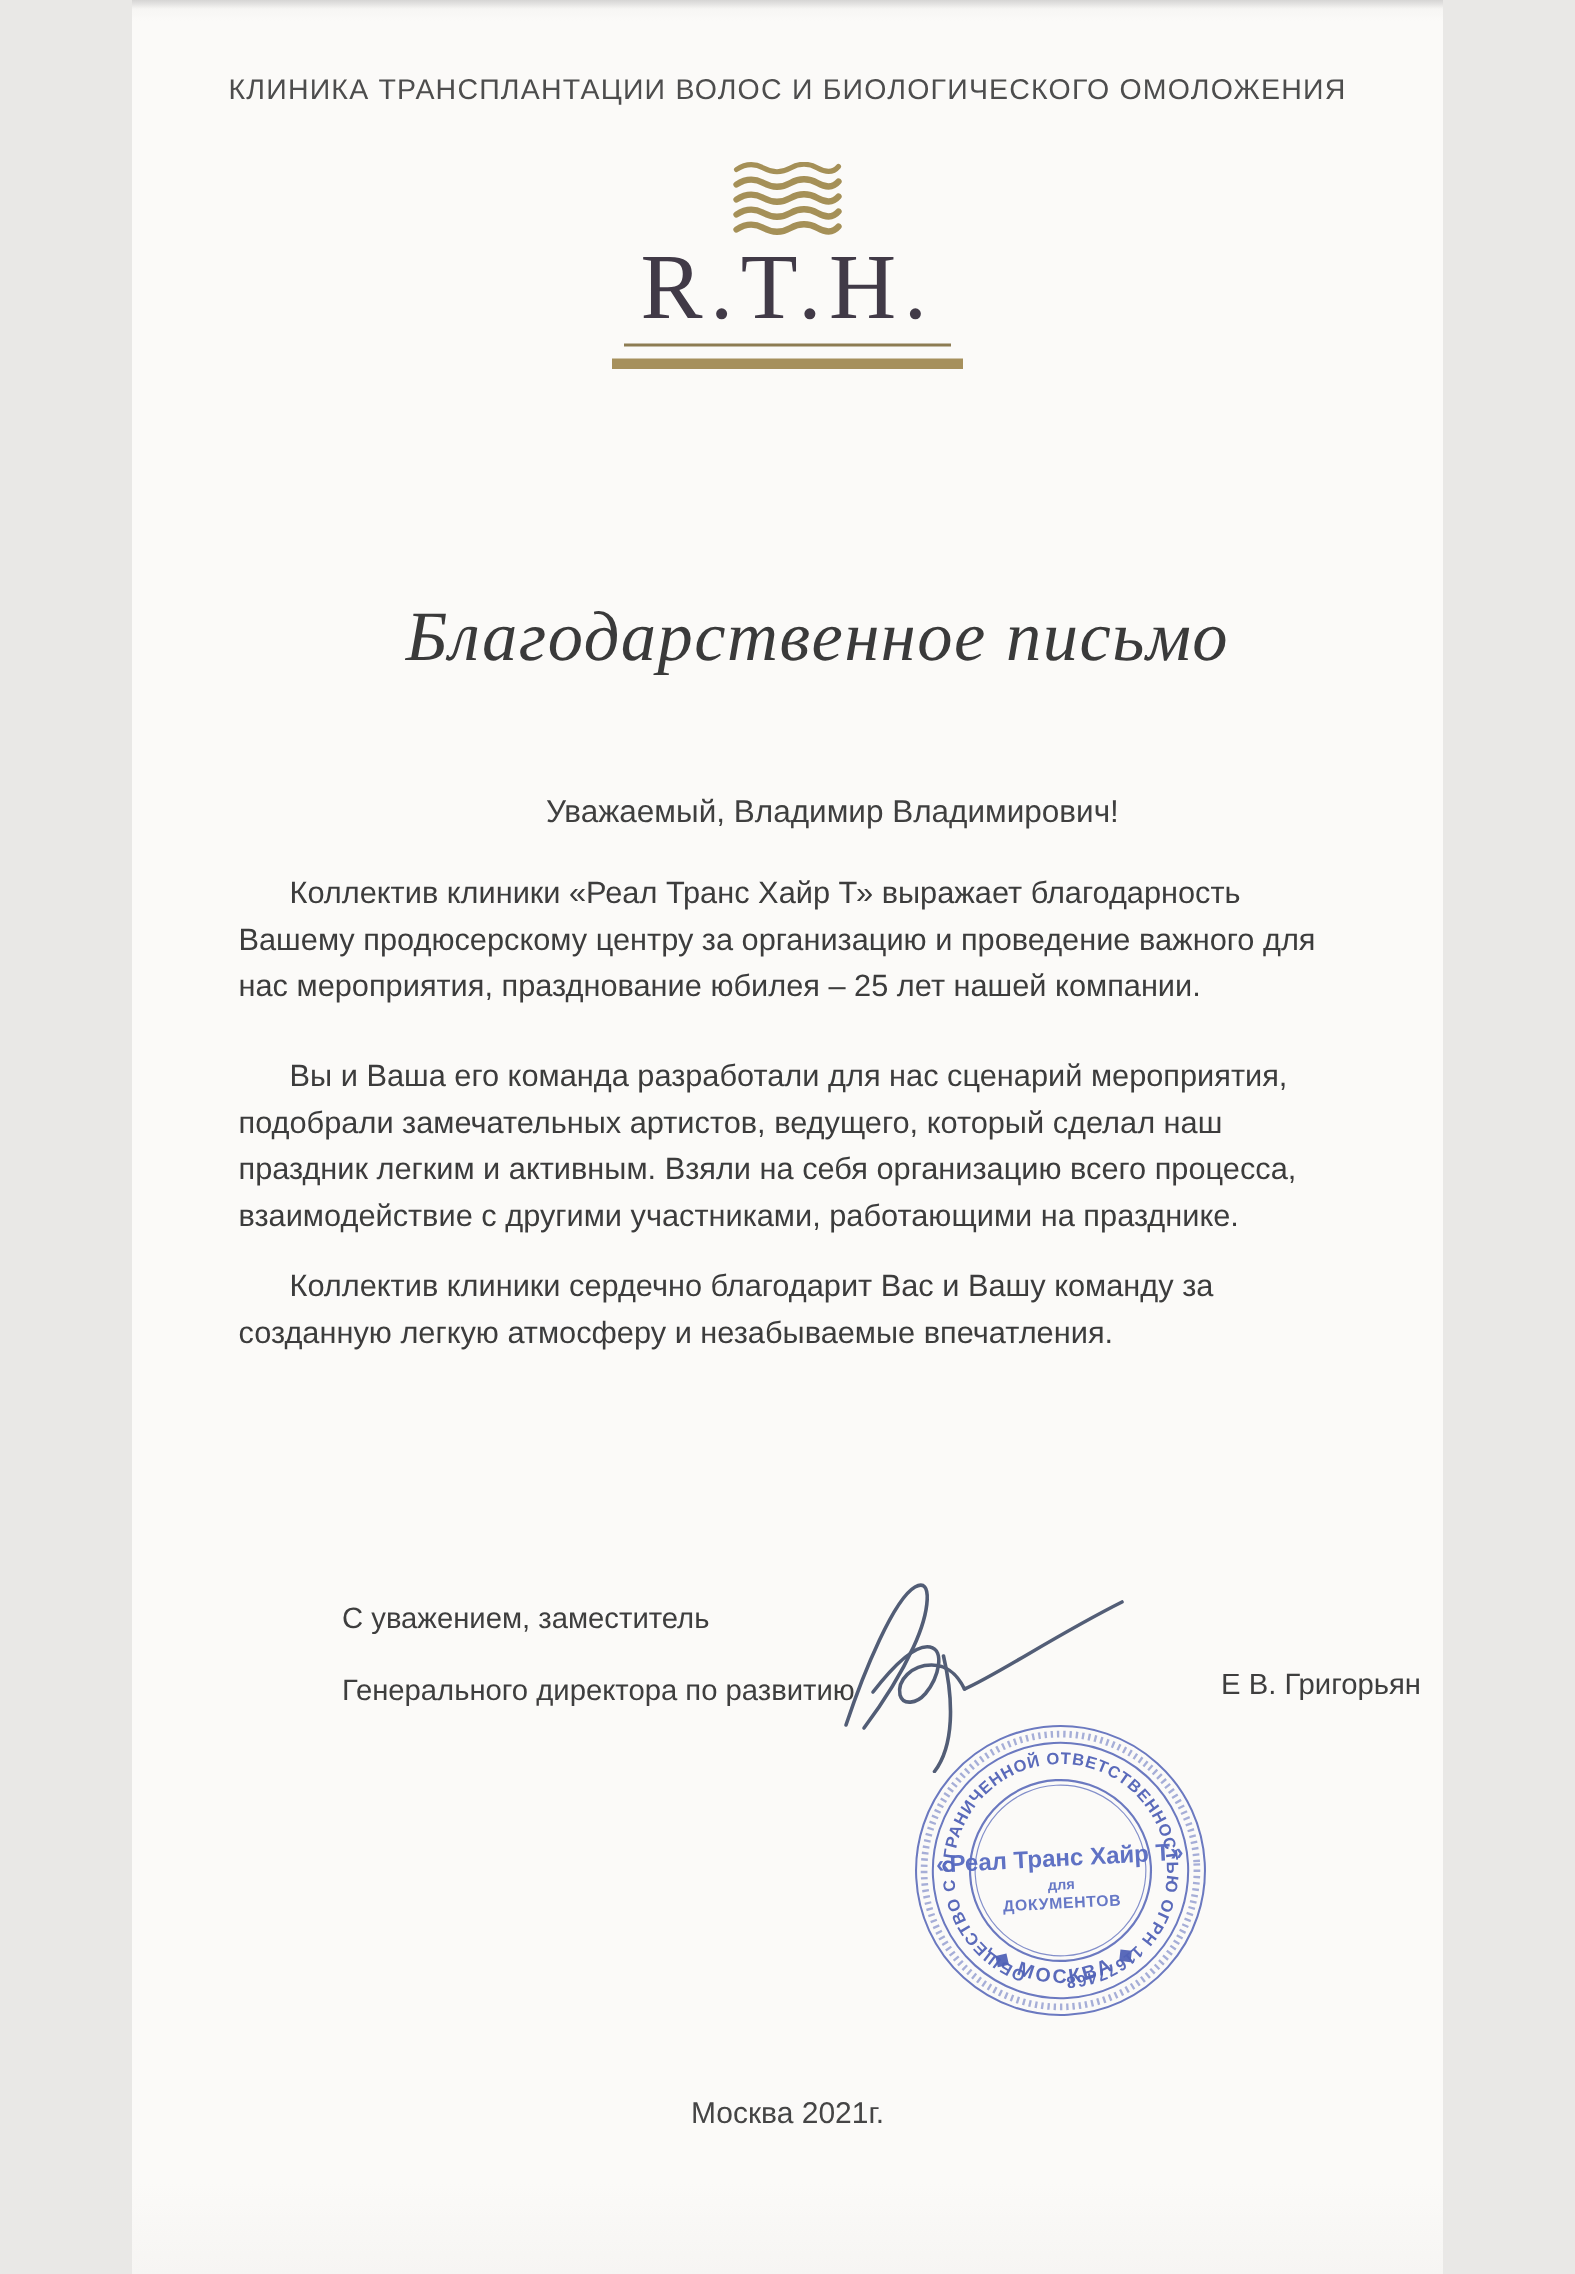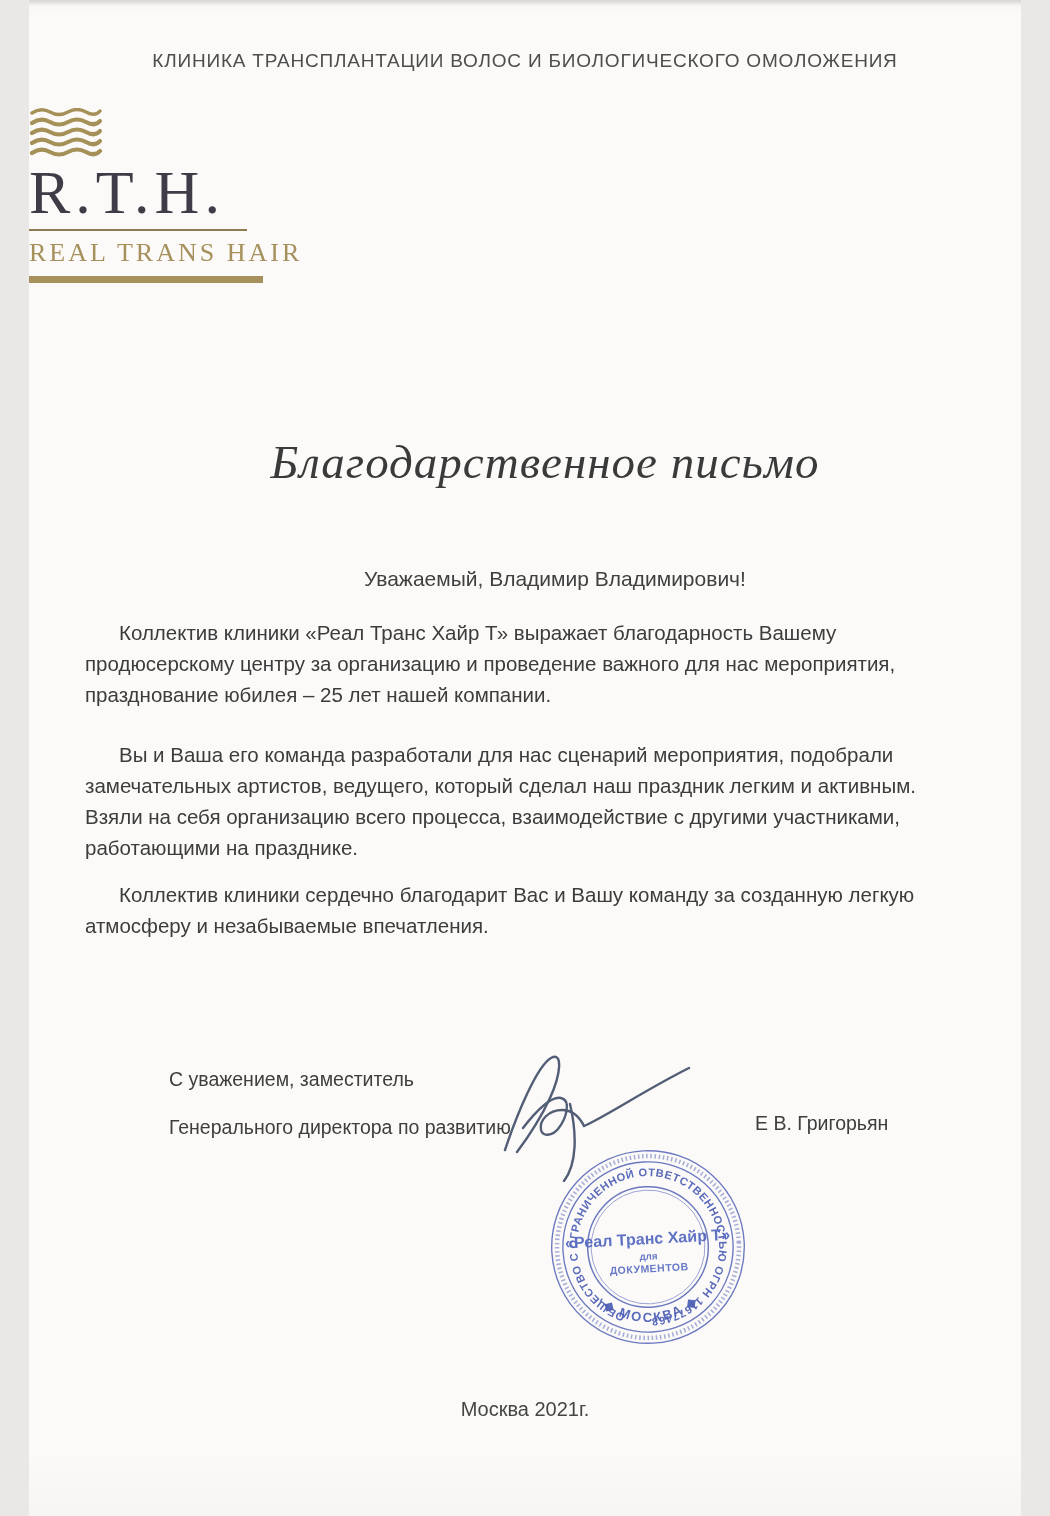--- a/index.html
+++ b/index.html
@@ -1,19 +1,19 @@
 <!DOCTYPE html>
 <html><head>
 <meta charset="utf-8">
 <style>
   * { margin: 0; padding: 0; box-sizing: border-box; }
   html, body { background: #e9e8e6; }
   .page {
     position: relative;
-    width: 992px;
+    width: 874px;
     height: 1516px;
     margin: 0 auto;
     background: linear-gradient(180deg, #f4f3f1 0px, #fbfaf8 14px, #fbfaf8 96%, #f6f5f3 100%);
     font-family: "Liberation Sans", sans-serif;
     color: #3d3d3d;
     overflow: hidden;
   }
   .page::before {
     content: "";
     position: absolute; top: 0; left: 0; right: 0; height: 6px;
@@ -26,20 +26,21 @@
     text-align: center;
     font-size: 19px;
     letter-spacing: 0.8px;
     color: #4d4d4d;
   }
 
   .logo {
     margin-top: 36px;
     display: flex;
     flex-direction: column;
+    align-items: center;
   }
   .logo-waves { display: block; }
   .logo-abbr {
     font-family: "Liberation Serif", serif;
     font-size: 62px;
     letter-spacing: 5px;
     color: #413a47;
     line-height: 1.05;
     margin-top: 2px;
   }
@@ -73,21 +74,21 @@
   }
 
   .salutation {
     margin-top: 78px;
     text-align: center;
     padding-left: 60px;
     font-size: 21px;
     color: #3f3f3f;
   }
 
-  .body-text { padding: 0 85px 0 56px; }
+  .body-text { padding: 0 85px 0 71px; }
   .body-text p {
     font-size: 20.5px;
     line-height: 31px;
     color: #3c3c3c;
     text-indent: 34px;
   }
   .para-1 { margin-top: 26px; }
   .para-2 { margin-top: 29px; }
   .para-3 { margin-top: 16px; }
 
@@ -140,21 +141,20 @@
       <g fill="none" stroke="#a59057" stroke-linecap="round">
         <path stroke-width="3.4" d="M3,5  q9,-6 18,-1 t18,0 t18,0 t14,-1"></path>
         <path stroke-width="4.2" d="M3,15 q9,-6 18,-1 t18,0 t18,0 t14,-1"></path>
         <path stroke-width="4.2" d="M3,25 q9,-6 18,-1 t18,0 t18,0 t14,-1"></path>
         <path stroke-width="4.2" d="M3,35 q9,-6 18,-1 t18,0 t18,0 t14,-1"></path>
         <path stroke-width="4.2" d="M3,45 q9,-6 18,-1 t18,0 t18,0 t14,-1"></path>
       </g>
     </svg>
     <div class="logo-abbr">R.T.H.</div>
     <div class="logo-rule-thin"></div>
-    <div class="logo-name">REAL TRANS HAIR</div>
     <div class="logo-rule-thick"></div>
   </div>
 
   <div class="letter-title">Благодарственное письмо</div>
 
   <div class="salutation">Уважаемый, Владимир Владимирович!</div>
 
   <div class="body-text">
     <p class="para-1">Коллектив клиники «Реал Транс Хайр Т» выражает благодарность Вашему продюсерскому центру за организацию и проведение важного для нас мероприятия, празднование юбилея – 25 лет нашей компании.</p>
     <p class="para-2">Вы и Ваша его команда разработали для нас сценарий мероприятия, подобрали замечательных артистов, ведущего, который сделал наш праздник легким и активным. Взяли на себя организацию всего процесса, взаимодействие с другими участниками, работающими на празднике.</p>

